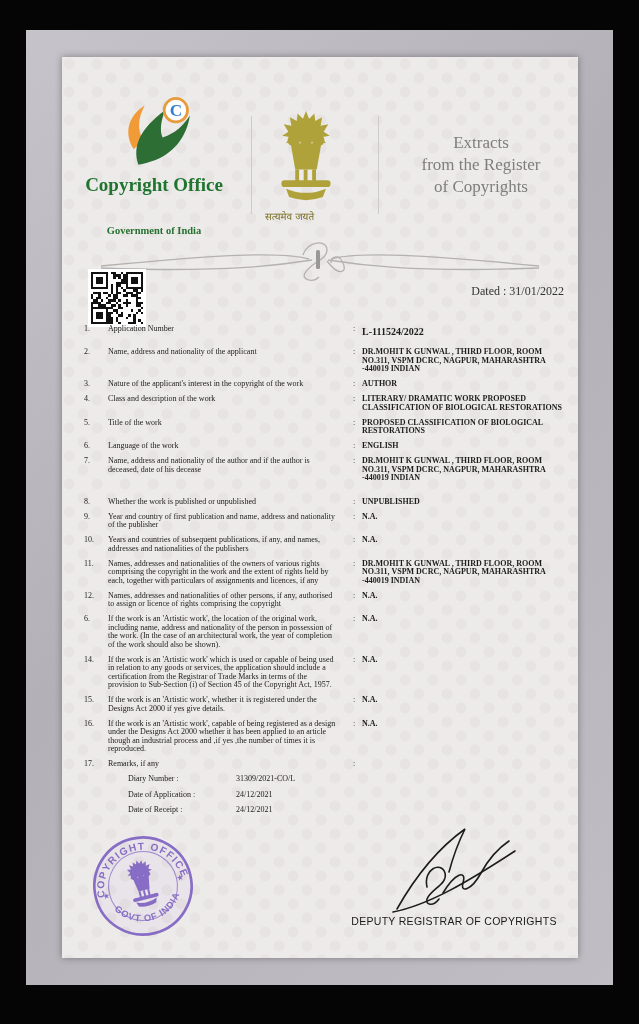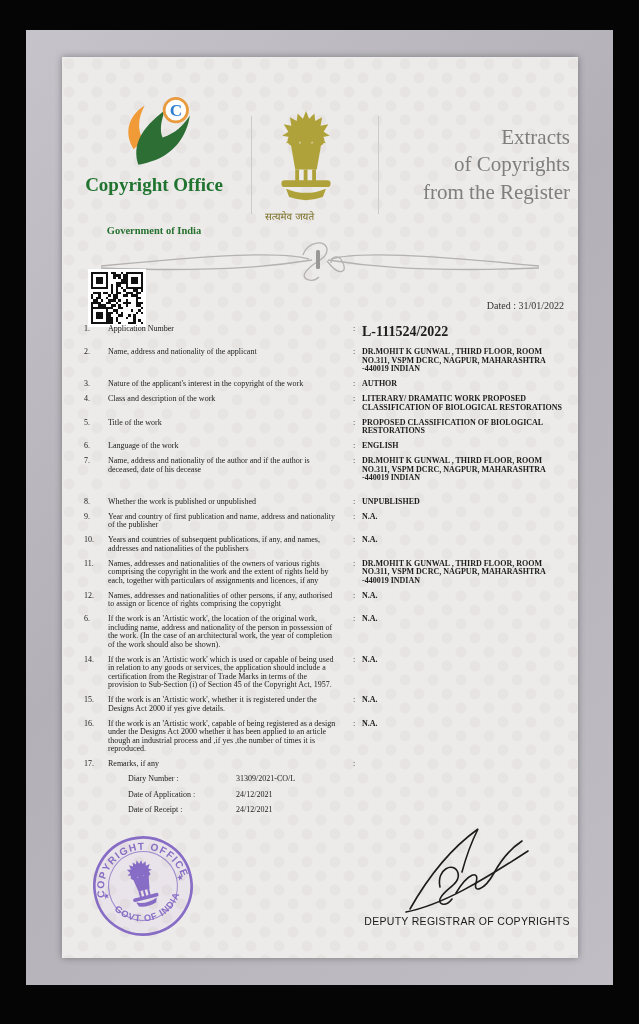--- a/index.html
+++ b/index.html
@@ -22,45 +22,45 @@
     box-shadow:0 0 7px rgba(0,0,0,0.35);
   }
   
   .header{position:absolute;top:36px;left:0;right:0;display:flex;justify-content:center;align-items:center;gap:13px;}
   .logo-block{width:168px;text-align:center;}
   .logo-title{font-weight:bold;font-size:19px;color:#20742f;line-height:1.05;}
   .logo-sub{font-weight:bold;font-size:10.5px;color:#26702f;line-height:1.2;margin-top:30px;}
   .vdiv{width:1px;height:98px;background:#cdcbc9;}
   .emblem-block{width:100px;text-align:left;}
   .emblem-caption{font-size:10px;color:#7a6f25;margin-top:1px;font-family:"DejaVu Sans",sans-serif;}
-  .doc-title{width:178px;font-size:21px;color:#7e7e7e;line-height:1.32;text-align:right;}
+  .doc-title{width:178px;font-size:17px;color:#7e7e7e;line-height:1.32;text-align:center;}
   
   .flourish{position:absolute;top:176px;left:50%;transform:translateX(-50%);}
   
   .qr{position:absolute;left:26px;top:212px;width:58px;height:58px;background:#ffffff;padding:3px;box-sizing:border-box;}
   .qr svg{display:block;width:52px;height:52px;shape-rendering:crispEdges;}
-  .dated{position:absolute;top:243px;right:14px;font-size:10px;color:#333;font-family:Liberation Serif, serif;}
+  .dated{position:absolute;top:227px;right:14px;font-size:12px;color:#333;font-family:Liberation Serif, serif;}
   
   .fields{position:absolute;top:268px;left:22px;right:12px;color:#222;}
   .frow{display:flex;margin-bottom:6.5px;font-size:8px;line-height:8.5px;}
   .fnum{width:24px;flex:none;}
   .flabel{width:230px;flex:none;padding-right:8px;}
   .fcolon{width:16px;flex:none;text-align:center;}
   .fvalue{flex:1;font-weight:bold;color:#1d1d1d;}
   .frow.reg{margin-bottom:10px;}
-  .frow.reg .fvalue{font-size:14px;line-height:13px;}
+  .frow.reg .fvalue{font-size:10px;line-height:13px;}
   .frow.gap{margin-bottom:15px;}
   .subfields{margin-left:24px;margin-top:3px;}
   .srow{display:flex;margin-bottom:7px;font-size:8px;line-height:8.5px;padding-left:20px;}
   .slabel{width:108px;flex:none;}
   .svalue{flex:1;}
   
   .stamp{position:absolute;left:28px;top:776px;width:106px;height:106px;opacity:0.88;transform:rotate(-14deg);}
   
-  .sig-block{position:absolute;left:293px;top:760px;width:224px;text-align:center;}
+  .sig-block{position:absolute;left:280px;top:760px;width:224px;text-align:center;}
   .sig-title{font-family:"Liberation Sans",sans-serif;font-size:10.5px;letter-spacing:0.3px;color:#1a1a1a;margin-top:-6px;}
 </style>
 </head>
 <body>
 
 <svg width="0" height="0" style="position:absolute" aria-hidden="true">
   <defs>
     <g id="ashoka" stroke="none">
       <path d="M50,4 L54,14 L61,7 L62,17 L71,12 L69,23 L79,21 L73,31 L81,36 L70,38 L76,46 L50,42 L24,46 L30,38 L19,36 L27,31 L21,21 L31,23 L29,12 L38,17 L39,7 L46,14 Z"></path>
       <circle cx="34" cy="42" r="8"></circle>
@@ -97,22 +97,22 @@
       <div class="vdiv"></div>
       <div class="emblem-block">
         <svg width="82" height="96" viewBox="0 0 100 125" style="color:#b0a23a">
           <use href="#ashoka" fill="currentColor" stroke="currentColor"></use>
         </svg>
         <div class="emblem-caption">सत्यमेव जयते</div>
       </div>
       <div class="vdiv"></div>
       <div class="doc-title">
         <div>Extracts</div>
+        <div>from the Register</div>
         <div>of Copyrights</div>
-        <div>from the Register</div>
       </div>
     </div>
 
     <div class="flourish">
       <svg width="450" height="52" viewBox="0 0 450 52">
         <g fill="none" stroke="#b4b2b0" stroke-width="1.3">
           <path d="M6,33 C120,22 185,18 214,26"></path>
           <path d="M444,33 C330,22 265,18 236,26"></path>
           <path d="M6,35 C135,40 192,31 217,27"></path>
           <path d="M444,35 C315,40 258,31 233,27"></path>

